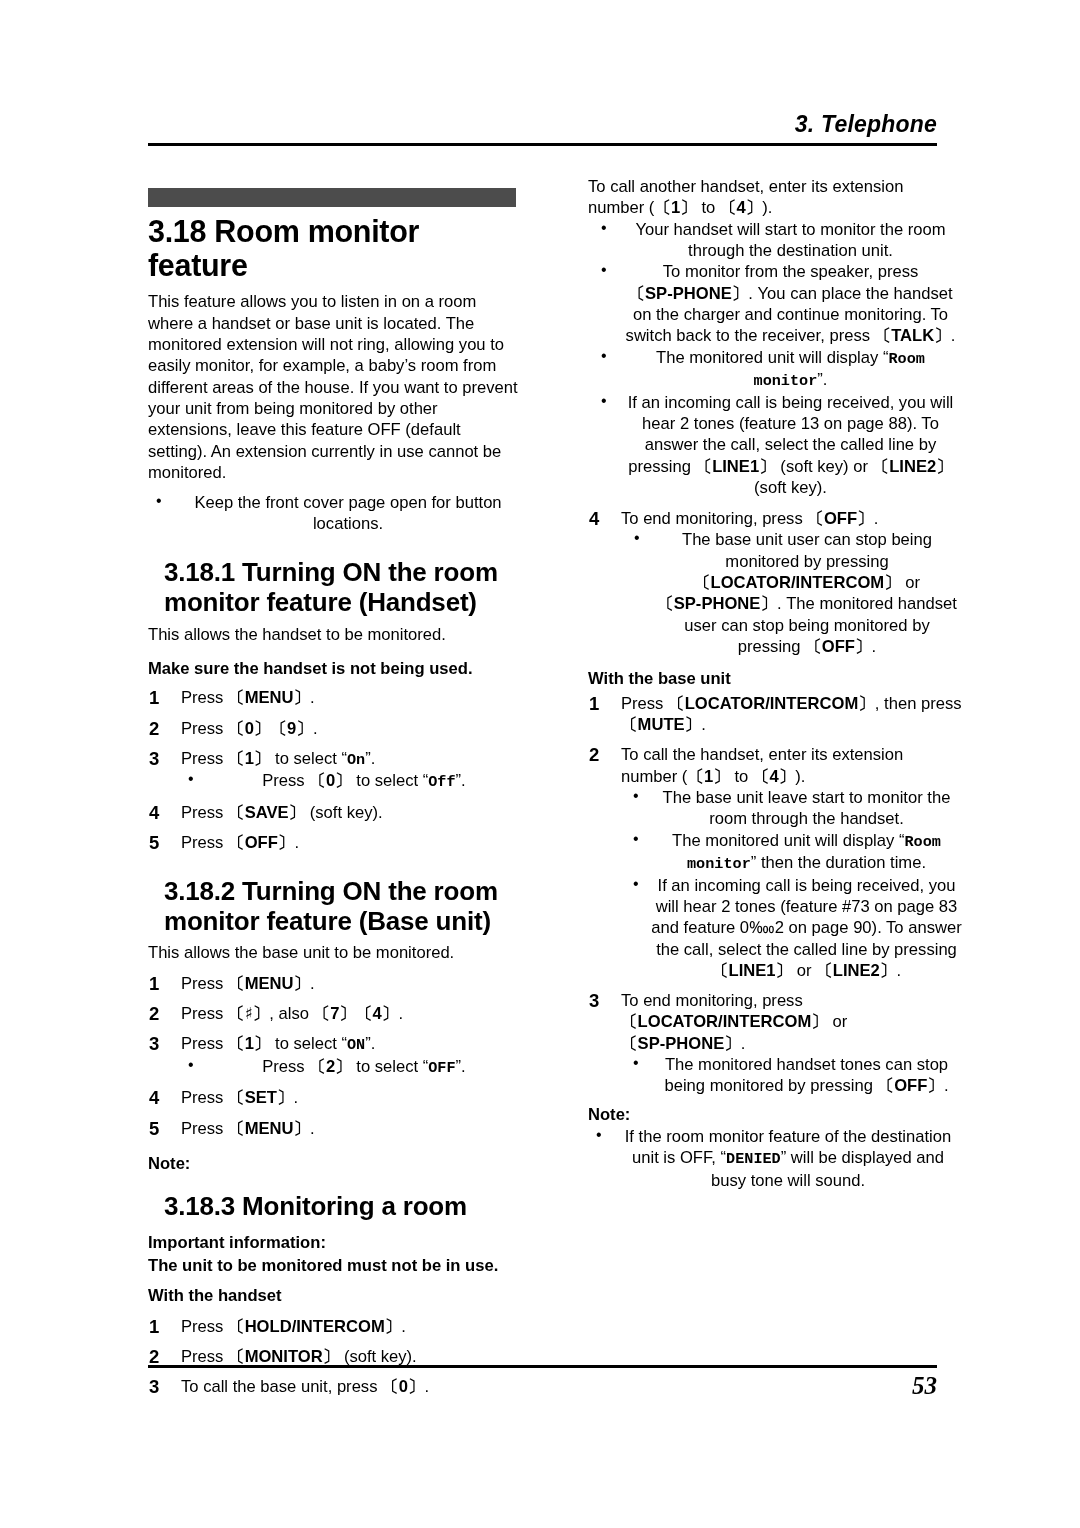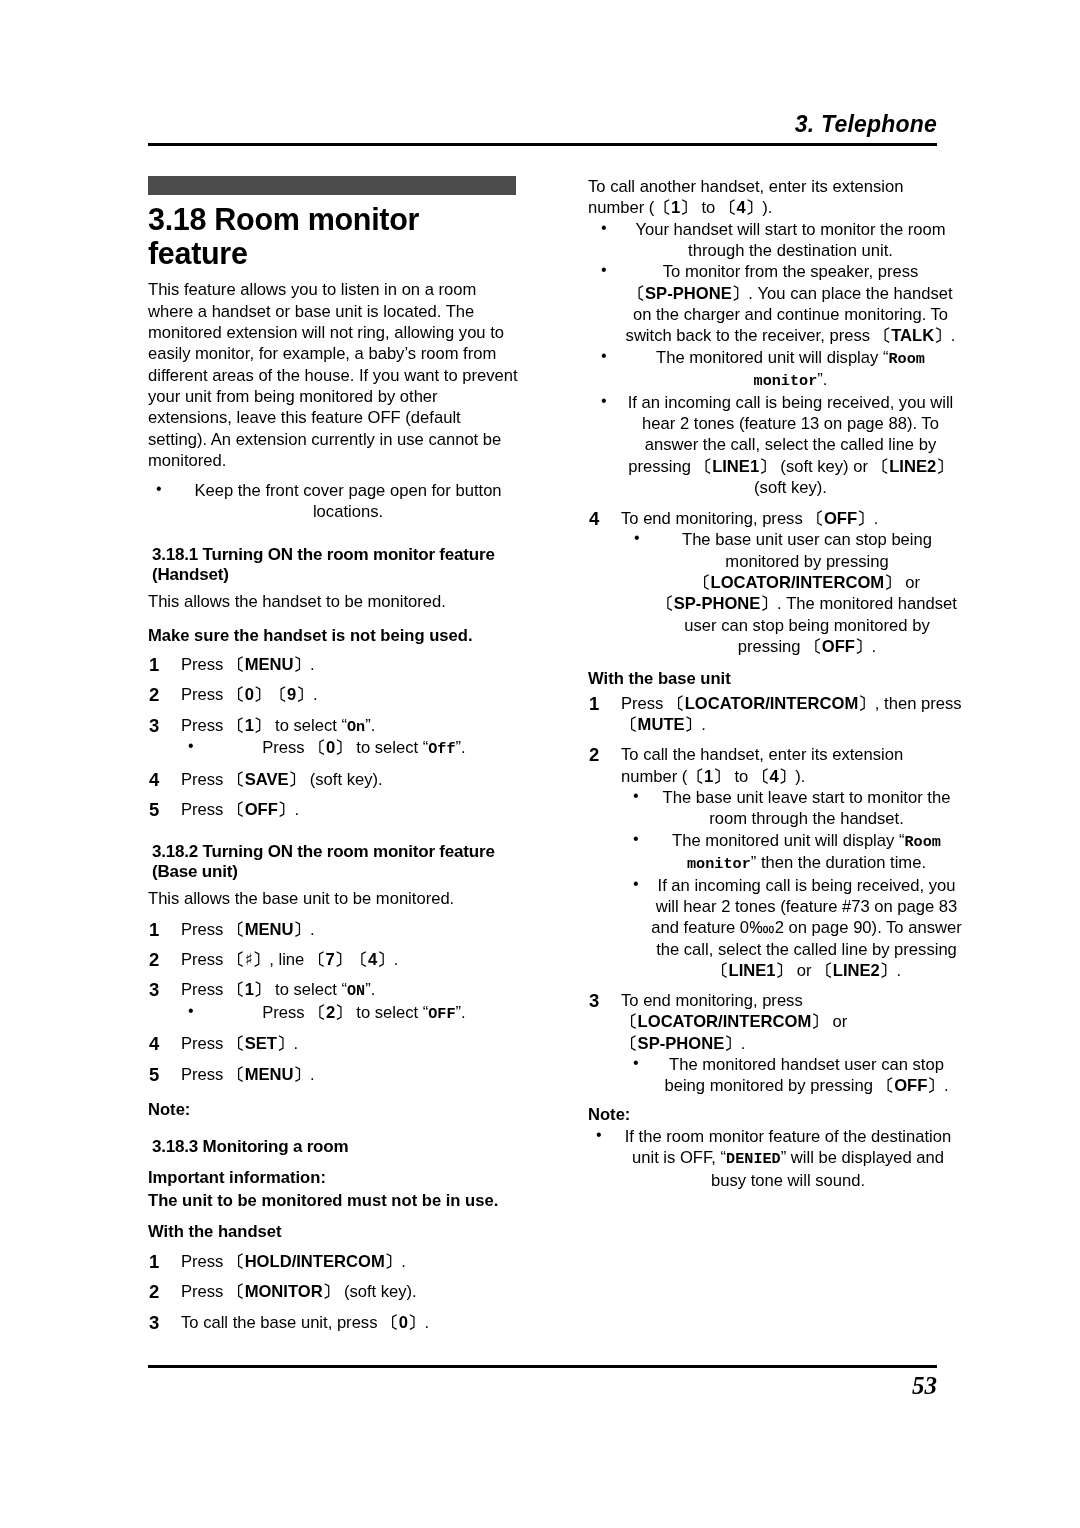--- a/index.html
+++ b/index.html
@@ -59,21 +59,21 @@
     text-align: right;
     font-size: 25px;
     font-weight: bold;
     font-style: italic;
     margin-top: 4px;
   }
 
   
   .col {
     position: absolute;
-    top: 176px;
+    top: 188px;
     width: 375px;
     font-size: 16.6px;
     line-height: 1.285;
   }
   .col-left  { left: 148px; }
   .col-right { left: 588px; top: 176px; }
 
   
   .chapter-bar {
     width: 368px;
@@ -82,24 +82,24 @@
     margin-bottom: 7px;
   }
   h1.sec-title {
     font-size: 30.5px;
     font-weight: bold;
     line-height: 1.12;
     margin: 0 0 9px 0;
     letter-spacing: -0.3px;
   }
   h2.subsec-title {
-    font-size: 17px;
+    font-size: 26px;
     font-weight: bold;
     line-height: 1.17;
-    margin: 22px 0 6px 4px;
+    margin: 22px 0 6px 16px;
     letter-spacing: -0.2px;
   }
   h2.subsec-title.tight { margin-top: 17px; }
 
   p.body {
     margin: 0 0 9px 0;
   }
 
   p.lead-bold {
     margin: 13px 0 8px 0;
@@ -228,21 +228,21 @@
     </ol>
 
     <h2 class="subsec-title">3.18.2 Turning ON the room monitor feature (Base unit)</h2>
     <p class="body">This allows the base unit to be monitored.</p>
 
     <ol class="num">
       <li>
         <span>Press </span><span class="key key-open key-close">MENU</span><span>.</span>
       </li>
       <li>
-        <span>Press </span><span class="key key-open key-close sharp">♯</span><span>, line </span><span class="key key-open key-close">7</span><span class="key key-open key-close">4</span><span>.</span>
+        <span>Press </span><span class="key key-open key-close sharp">♯</span><span>, also </span><span class="key key-open key-close">7</span><span class="key key-open key-close">4</span><span>.</span>
       </li>
       <li>
         <span>Press </span><span class="key key-open key-close">1</span><span> to select “</span><span class="mono">ON</span><span>”.</span>
         <ul class="bul sub">
           <li>
             <span>Press </span><span class="key key-open key-close">2</span><span> to select “</span><span class="mono">OFF</span><span>”.</span>
           </li>
         </ul>
       </li>
       <li>
@@ -320,21 +320,21 @@
           </li>
           <li>
             <span>If an incoming call is being received, you will hear 2 tones (feature #73 on page 83 and feature 0‱2 on page 90). To answer the call, select the called line by pressing </span><span class="key key-open key-close">LINE1</span><span> or </span><span class="key key-open key-close">LINE2</span><span>.</span>
           </li>
         </ul>
       </li>
       <li>
         <span>To end monitoring, press </span><span class="key key-open key-close">LOCATOR/INTERCOM</span><span> or </span><span class="key key-open key-close">SP-PHONE</span><span>.</span>
         <ul class="bul" style="margin-left:5px;">
           <li>
-            <span>The monitored handset user can stop being monitored by pressing </span><span class="key key-open key-close">OFF</span><span>.</span>
+            <span>The monitored handset tones can stop being monitored by pressing </span><span class="key key-open key-close">OFF</span><span>.</span>
           </li>
         </ul>
       </li>
     </ol>
 
     <p class="note-label" style="margin-top:7px;">Note:</p>
     <ul class="bul">
       <li>
         <span>If the room monitor feature of the destination unit is OFF, “</span><span class="mono">DENIED</span><span>” will be displayed and busy tone will sound.</span>
       </li>

